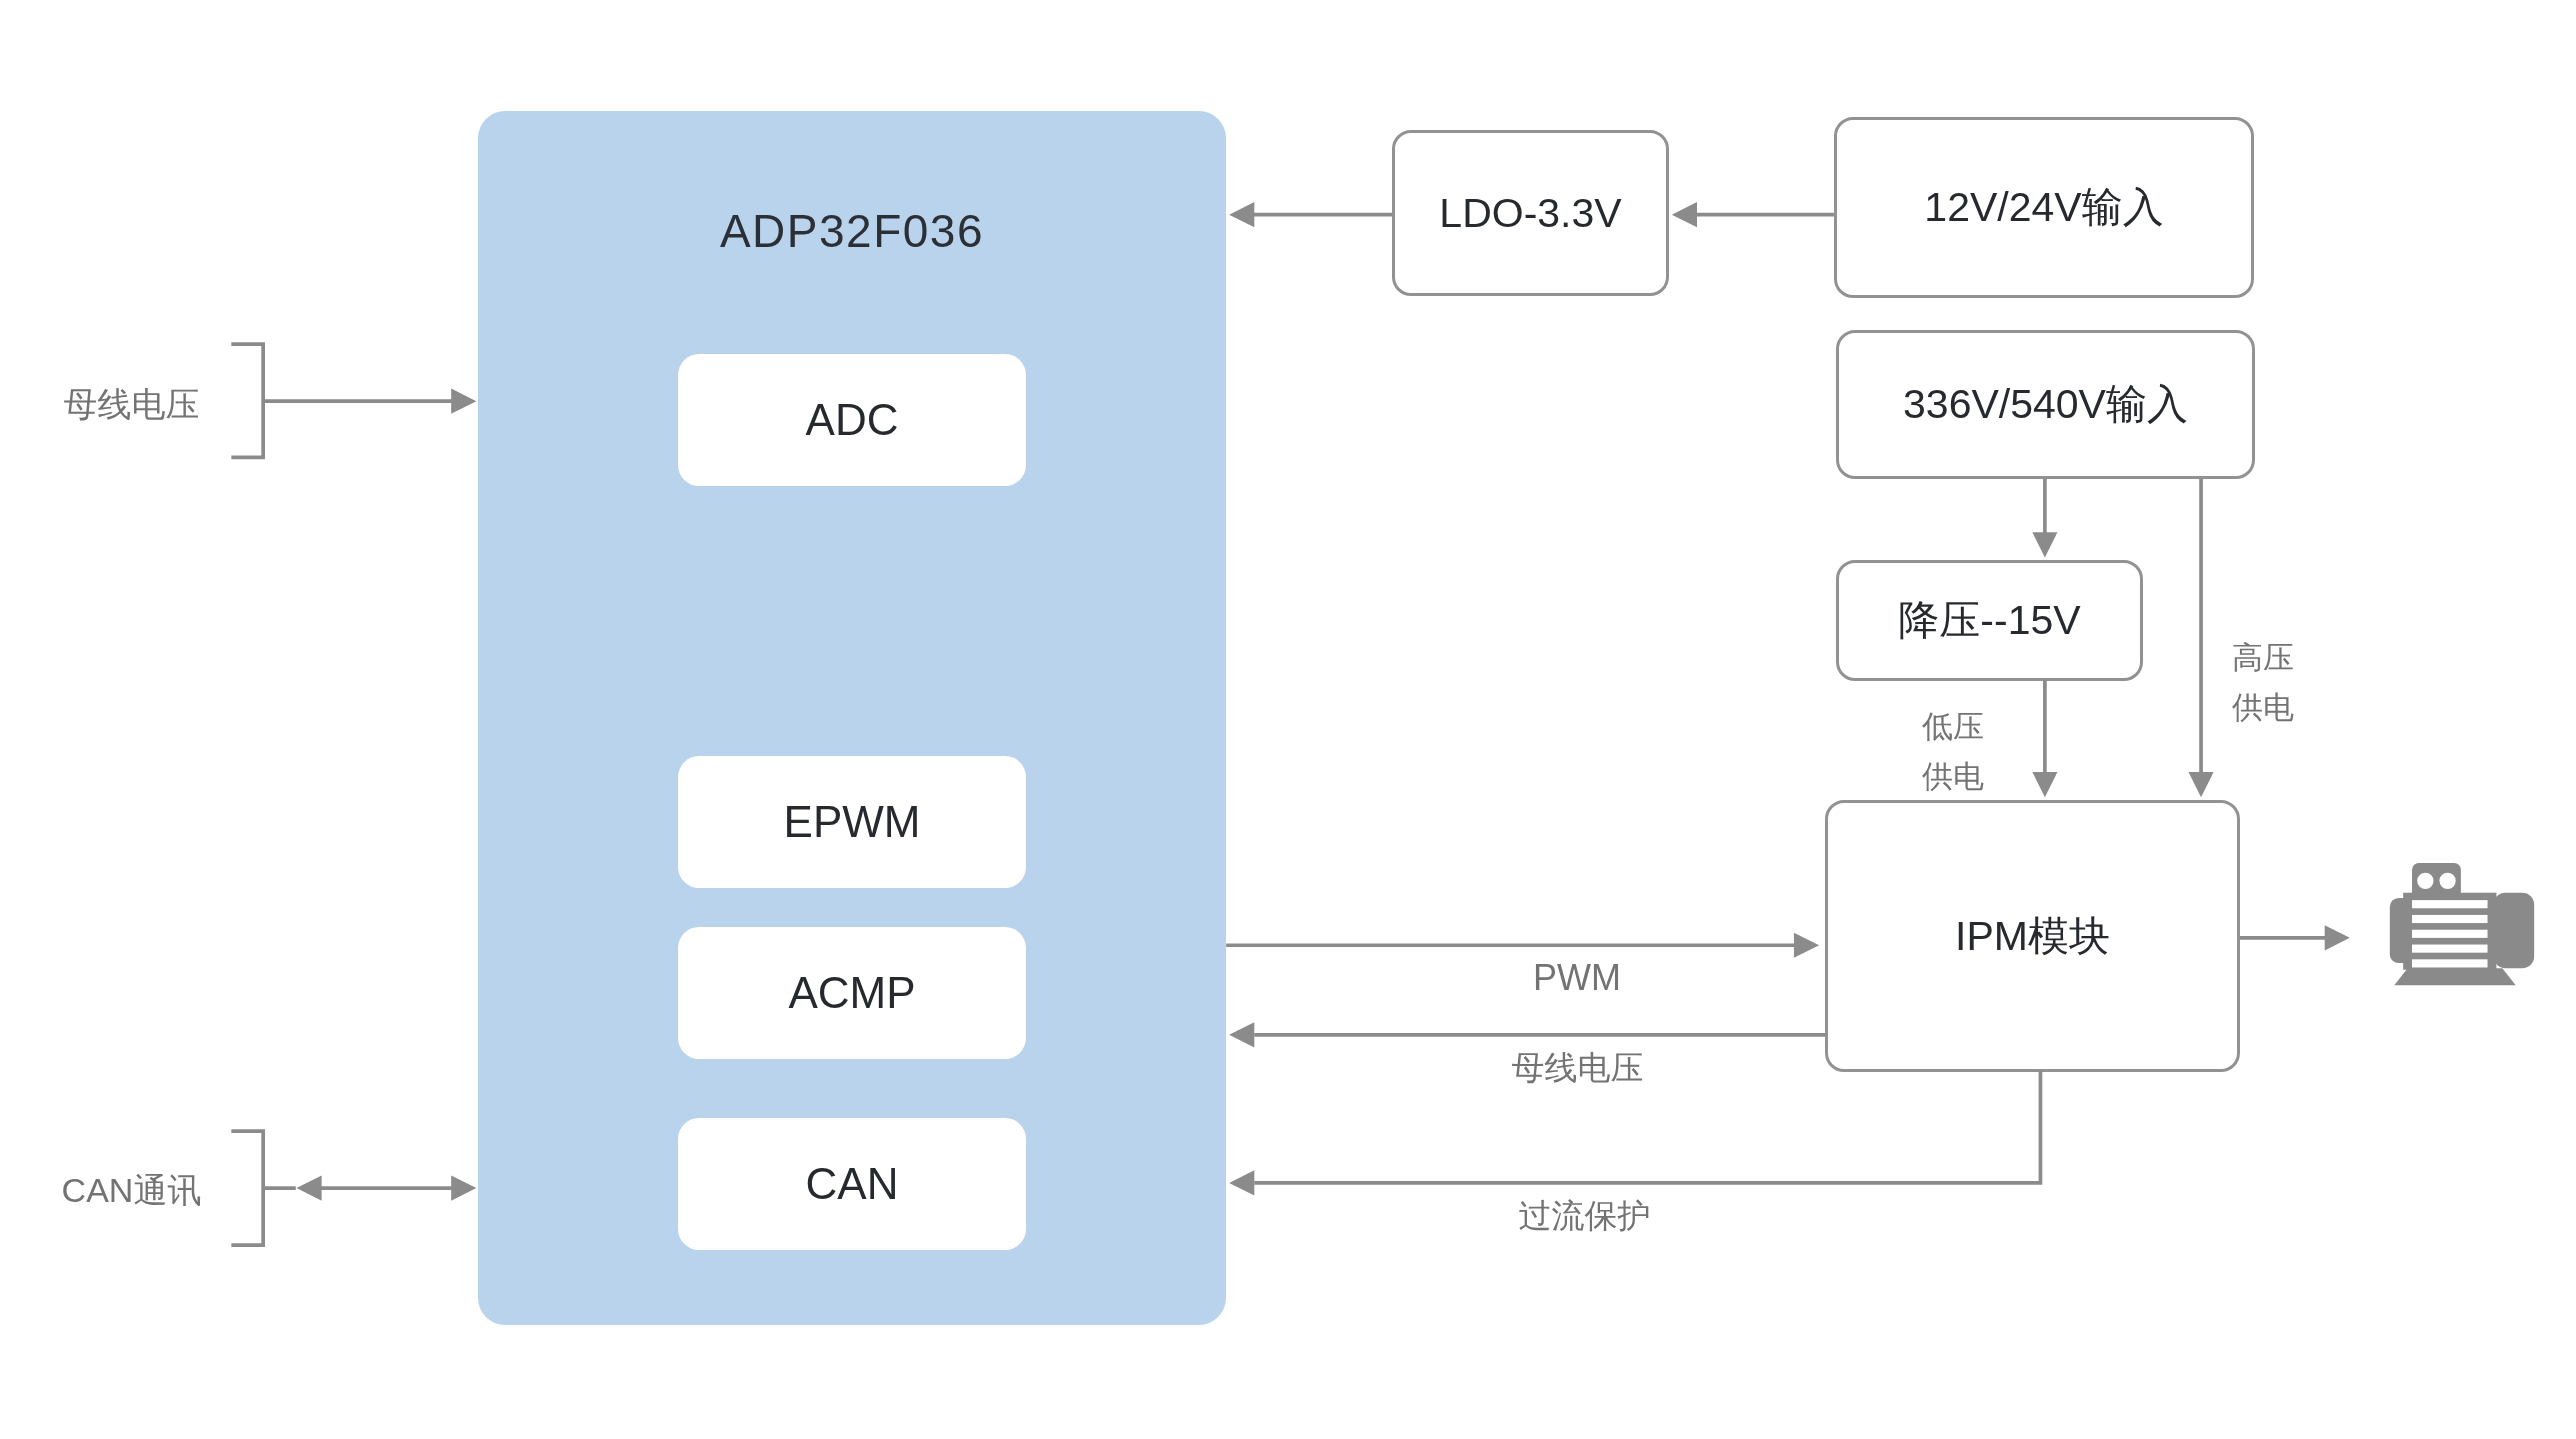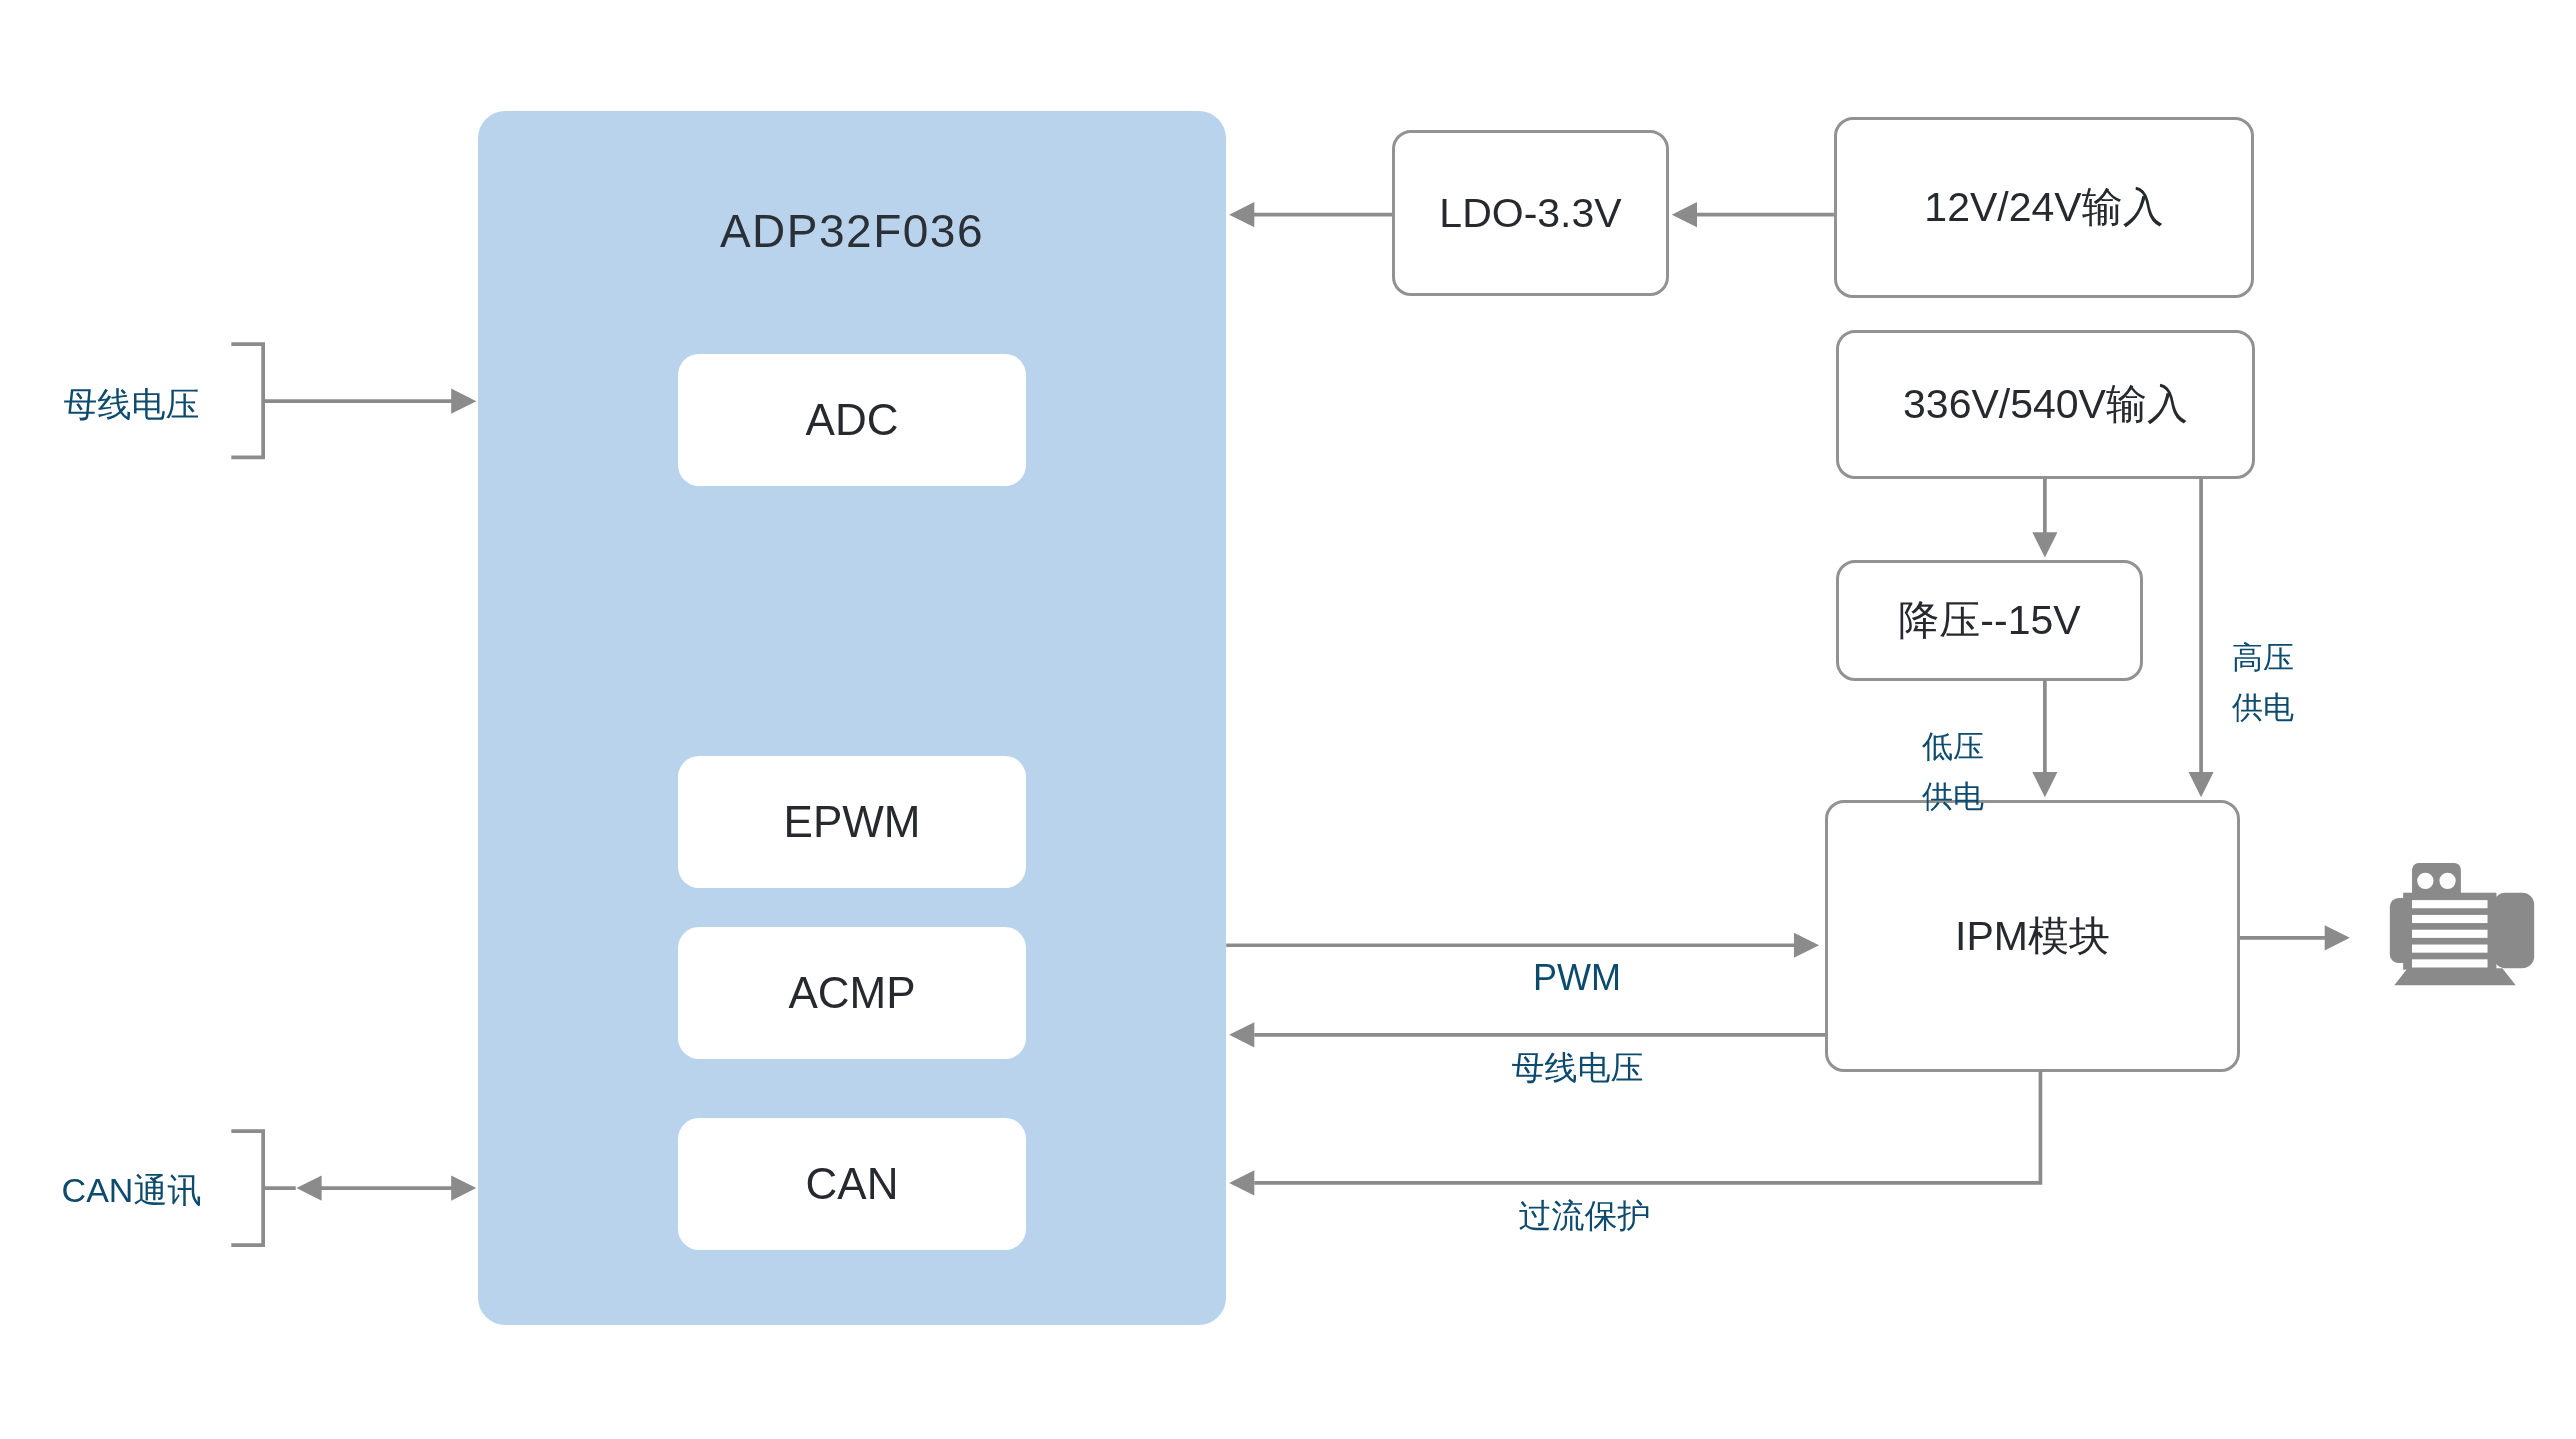--- a/index.html
+++ b/index.html
@@ -48,21 +48,21 @@
     border-radius: 19px;
     display: flex;
     align-items: center;
     justify-content: center;
     font-size: 41px;
     color: #26292e;
     box-sizing: border-box;
     white-space: nowrap;
   }
   .lbl {
-    color: #0c4a6e;
+    color: #737373;
     white-space: nowrap;
   }
   .lbl-side { font-size: 34px; text-align: center; }
   .lbl-flow { font-size: 33px; text-align: center; }
   .lbl-pwm  { font-size: 36px; text-align: center; }
   .lbl-supply {
     font-size: 31px;
     line-height: 50px;
     text-align: center;
   }
@@ -91,21 +91,21 @@
   <div class="abs module" style="left:1836px; top:560px; width:307px; height:121px;">降压--15V</div>
   <div class="abs module" style="left:1825px; top:800px; width:415px; height:272px;">IPM模块</div>
 
   <div class="abs lbl lbl-side" style="left:50px; top:382px; width:163px;">母线电压</div>
   <div class="abs lbl lbl-side" style="left:50px; top:1168px; width:163px;">CAN通讯</div>
 
   <div class="abs lbl lbl-pwm" style="left:1466px; top:957px; width:222px;">PWM</div>
   <div class="abs lbl lbl-flow" style="left:1448px; top:1046px; width:259px;">母线电压</div>
   <div class="abs lbl lbl-flow" style="left:1455px; top:1194px; width:259px;">过流保护</div>
 
-  <div class="abs lbl lbl-supply" style="left:1879px; top:702px; width:148px;margin-top:20px;">
+  <div class="abs lbl lbl-supply" style="left:1879px; top:702px; width:148px;">
     <div>低压</div>
     <div>供电</div>
   </div>
   <div class="abs lbl lbl-supply" style="left:2189px; top:633px; width:148px;">
     <div>高压</div>
     <div>供电</div>
   </div>
 
   <svg class="connectors" width="2576" height="1439" viewBox="0 0 3479 1944" fill="none" stroke="#8b8b8b" stroke-width="5">
 

